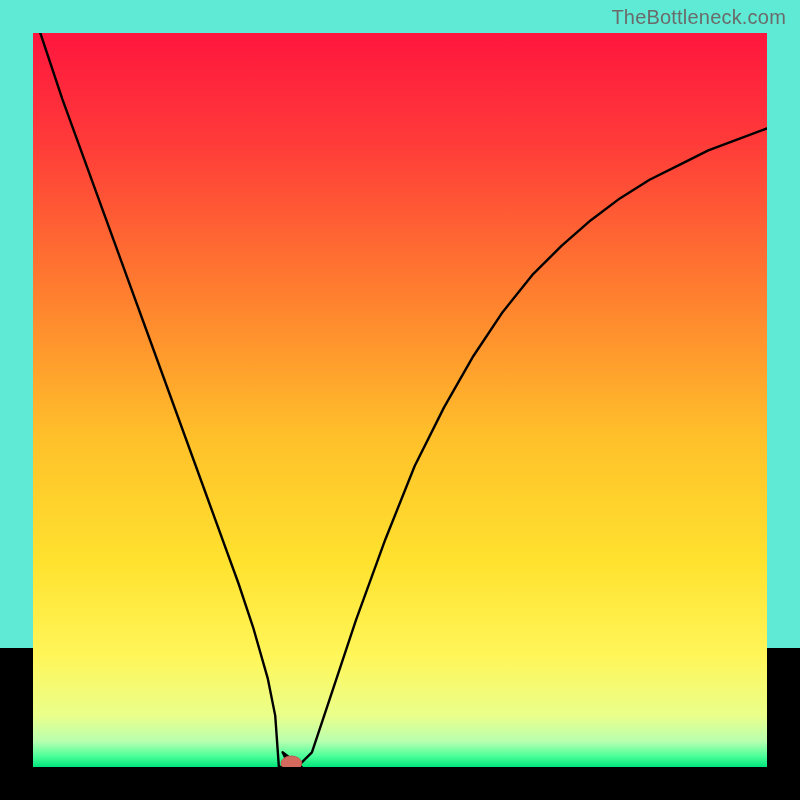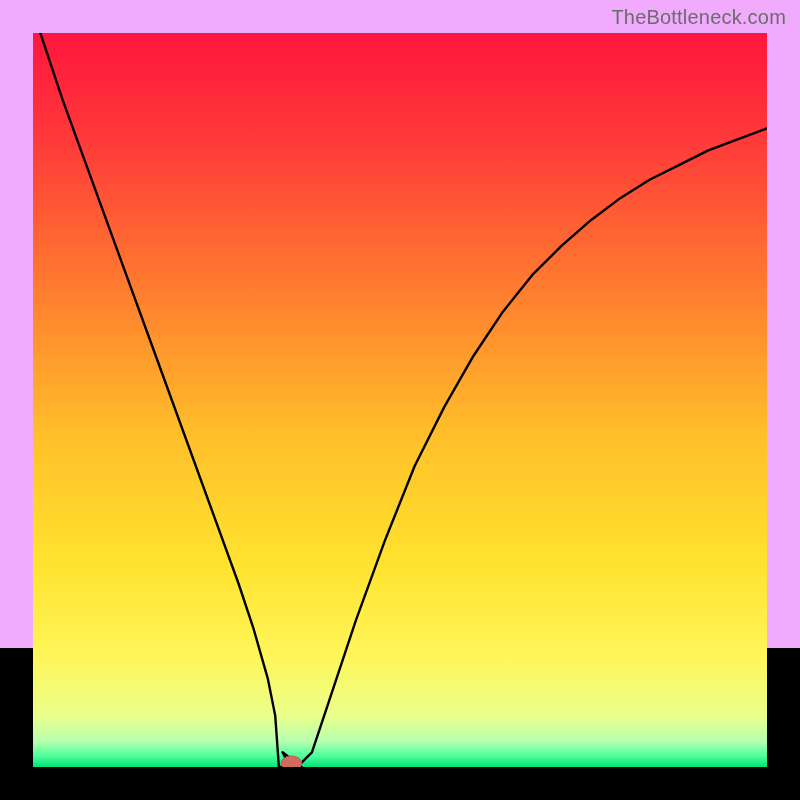--- a/index.html
+++ b/index.html
@@ -8,21 +8,21 @@
     width: 800px;
     height: 800px;
     background: #000;
     overflow: hidden;
     font-family: Arial, Helvetica, sans-serif;
   }
   .frame {
     position: relative;
     width: 800px;
     height: 648px;
-    background: #f0abfc;
+    background: #5eead4;
   }
   .plot-area {
     position: absolute;
     left: 33px;
     top: 33px;
     width: 734px;
     height: 734px;
     
   }
   .watermark {

